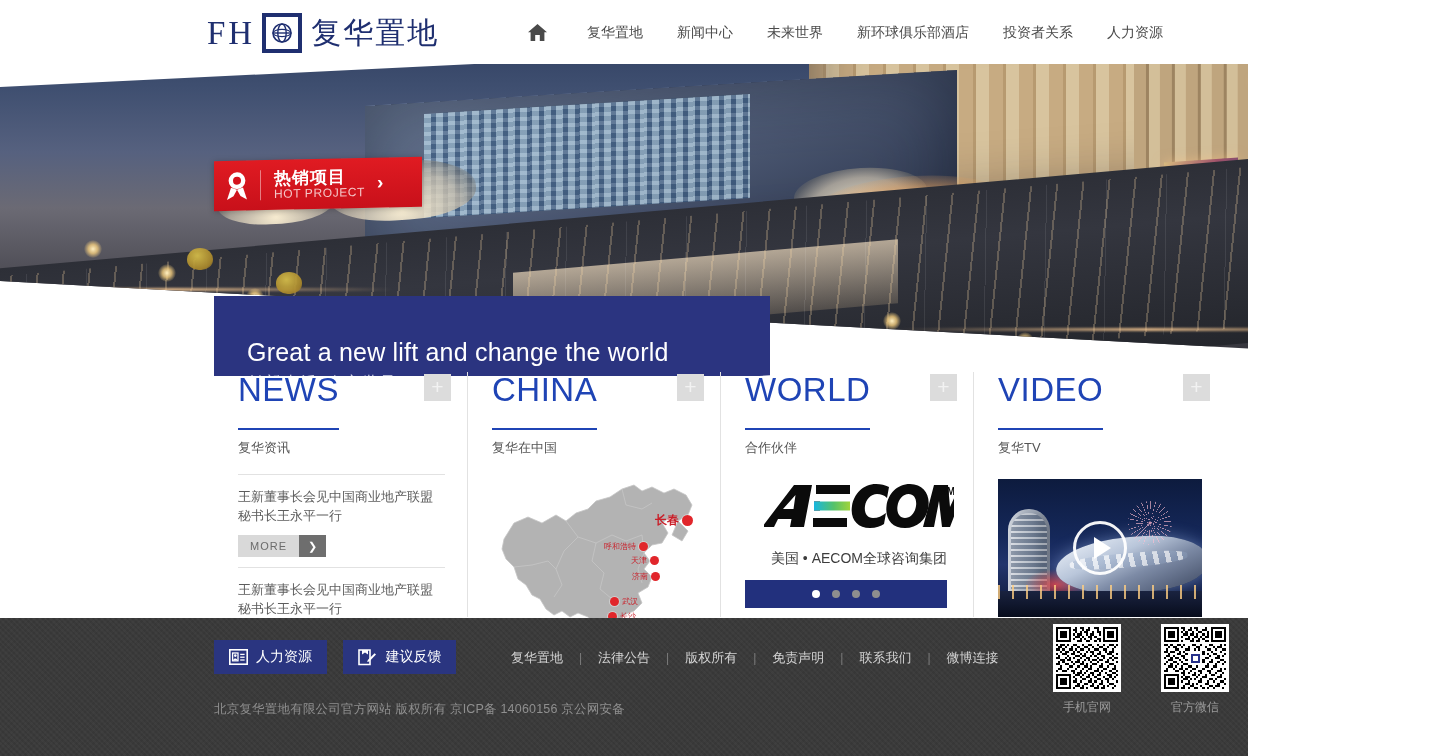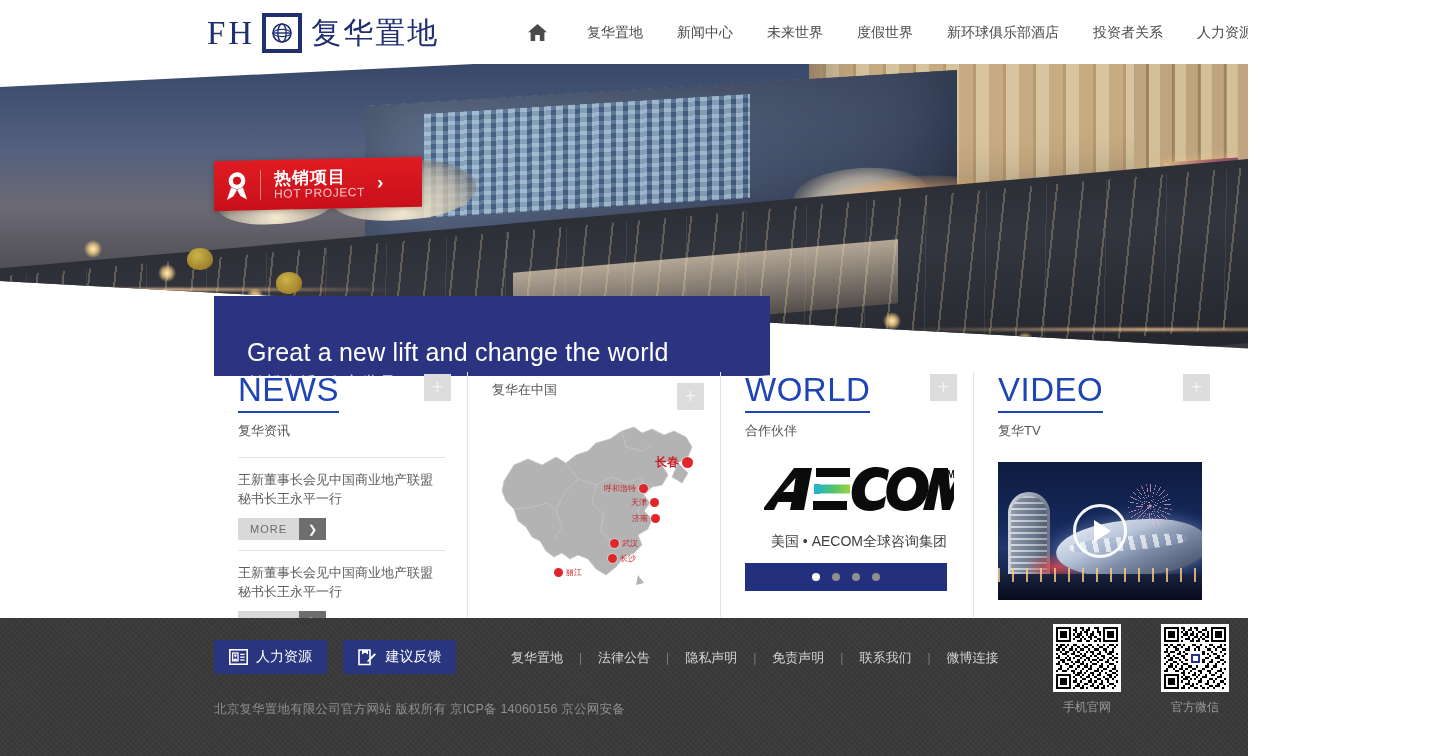--- a/index.html
+++ b/index.html
@@ -146,21 +146,21 @@
     padding:44px 0 0 33px;
   }
   #slogan .en { color:#ffffff; font-size:25px; letter-spacing:.2px; line-height:1; }
   #slogan .cn { color:#d8dbe9; font-size:15px; margin-top:8px; letter-spacing:3px; }
 
   
   #panels { position:absolute; left:214px; top:372px; width:1012px; height:245px; display:flex; z-index:10; }
   .panel { width:253px; padding:0 0 0 24px; position:relative; }
   .panel + .panel { border-left:1px solid #e2e2e2; }
   .panel-head { position:relative; }
-  .panel-title { font-size:33px; color:#1f44b5; letter-spacing:.5px; line-height:36px; display:inline-block; border-bottom:2px solid #1f44b5; padding-bottom:3px; }
+  .panel-title { font-size:33px; color:#1f44b5; letter-spacing:.5px; line-height:36px; display:inline-block; border-bottom:2px solid #1f44b5; padding-bottom:20px; }
   .panel-sub { font-size:13px; color:#555; margin-top:9px; }
   .panel-plus {
     position:absolute; right:16px; top:2px; width:27px; height:27px; background:#dcdcdc;
     color:#f2f2f2; font-size:21px; line-height:26px; text-align:center; cursor:pointer;
   }
 
   
   .news-list { margin-top:17px; padding-right:22px; }
   .news-item { border-top:1px solid #e2e2e2; padding:12px 0 10px 0; }
   .news-item:first-child { border-top:1px solid #e2e2e2; }
@@ -267,21 +267,20 @@
 
     <nav id="nav">
       <span class="nav-home">
         <svg width="21" height="19" viewBox="0 0 21 19" aria-hidden="true">
           <path d="M10.5 1 L20 9.2 L17.4 9.2 L17.4 18 L12.8 18 L12.8 12 L8.2 12 L8.2 18 L3.6 18 L3.6 9.2 L1 9.2 Z" fill="#4a4a4a"></path>
         </svg>
       </span>
       <span class="nav-item">复华置地</span>
       <span class="nav-item">新闻中心</span>
       <span class="nav-item">未来世界</span>
-      <span class="nav-item">度假世界</span>
       <span class="nav-item">新环球俱乐部酒店</span>
       <span class="nav-item">投资者关系</span>
       <span class="nav-item">人力资源</span>
     </nav>
 
     <div id="lang-btn">
       <span class="circ">
         <svg width="9" height="9" viewBox="0 0 9 9">
             <path d="M3 1.5 L6 4.5 L3 7.5" fill="none" stroke="#fff" stroke-width="1.3"></path>
           </svg>
@@ -375,20 +374,21 @@
           <div class="more-btn">
             <span class="lbl">MORE</span>
             <span class="arw">❯</span>
           </div>
         </div>
       </div>
     </div>
 
     <div class="panel">
       <div class="panel-head">
+        <div><span class="panel-title">CHINA</span></div>
         <div class="panel-sub">复华在中国</div>
         <div class="panel-plus">+</div>
       </div>
       <div class="map-wrap">
         <svg width="228" height="180" viewBox="0 0 228 180">
           <g fill="#b3b3b3" stroke="#c6c6c6" stroke-width="0.8">
             <path d="M12 74 L22 58 L36 52 L50 58 L64 50 L74 56 L84 48 L96 44 L104 36 L118 32
                      L130 24 L142 20 L150 26 L160 22 L172 28 L182 24 L194 30 L200 40 L196 50
                      L186 56 L178 52 L170 58 L176 68 L170 78 L160 80 L152 88 L158 96 L152 104
                      L160 112 L156 122 L146 128 L150 138 L142 146 L132 150 L124 160 L114 168
@@ -524,21 +524,21 @@
           </svg>
         </span>
         <span>建议反馈</span>
       </div>
 
       <div class="flinks">
         <span class="flink">复华置地</span>
         <span class="fsep">|</span>
         <span class="flink">法律公告</span>
         <span class="fsep">|</span>
-        <span class="flink">隐私声明</span>
+        <span class="flink">版权所有</span>
         <span class="fsep">|</span>
         <span class="flink">免责声明</span>
         <span class="fsep">|</span>
         <span class="flink">联系我们</span>
         <span class="fsep">|</span>
         <span class="flink">微博连接</span>
       </div>
 
       <div class="copyright">北京复华置地有限公司官方网站  版权所有 京ICP备  14060156  京公网安备</div>
 

